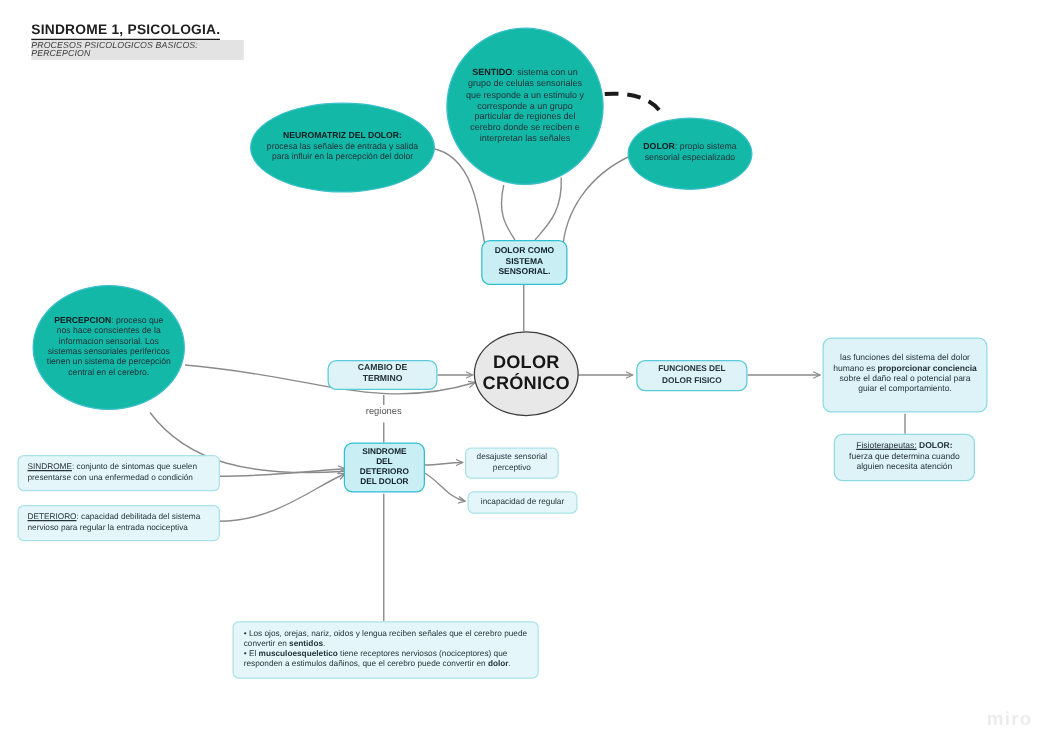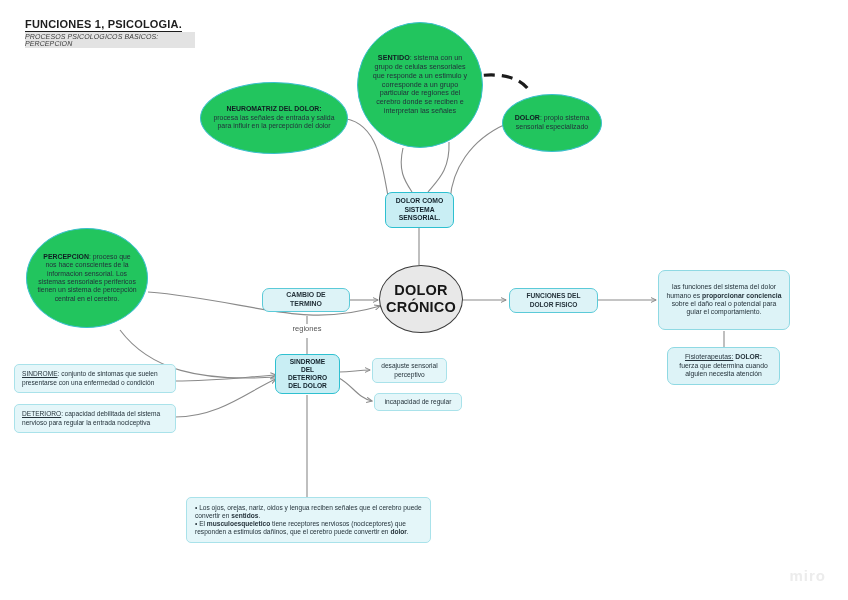--- a/index.html
+++ b/index.html
@@ -26,21 +26,21 @@
   #doc-subtitle{
     left:25px;top:32px;width:170px;height:16px;
     background:#e3e3e3;
     font-size:7px;font-style:italic;color:#3a3a3a;
     display:flex;align-items:center;justify-content:center;
     letter-spacing:.1px;
   }
 
   
   .ellipse{
-    background:#22c55e;
+    background:#14b8a6;
     border:1.6px solid #3bbfcc;
     border-radius:50%;
     display:flex;align-items:center;justify-content:center;
     text-align:center;
     color:#22323a;
     padding:6px 10px;
     line-height:1.22;
   }
   .ellipse b{color:#101c22;}
 
@@ -141,21 +141,21 @@
       <path d="M339,372 C352,372 358,370 370,370" marker-end="url(#arrow)"></path>
 
       <path d="M339,378 C352,385 358,398 372,401" marker-end="url(#arrow)"></path>
 
       <path d="M307,395 L307,497"></path>
     </g>
 
     <path d="M466,78 C492,72 520,74 530,92" fill="none" stroke="#1b1b1b" stroke-width="3.2" stroke-dasharray="11,7" stroke-linecap="butt"></path>
   </svg>
 
-  <div class="node" id="doc-title">FUNCIONES 1, PSICOLOGIA.</div>
+  <div class="node" id="doc-title">SINDROME 1, PSICOLOGIA.</div>
   <div class="node" id="doc-subtitle">PROCESOS PSICOLOGICOS BASICOS: PERCEPCION</div>
 
   <div class="node ellipse" id="n-sentido" style="left:357px;top:22px;width:126px;height:126px;font-size:7.2px;">
     <div>
       <b>SENTIDO</b><span>: sistema con un grupo de celulas sensoriales que responde a un estimulo y corresponde a un grupo particular de regiones del cerebro donde se reciben e interpretan las señales</span>
     </div>
   </div>
 
   <div class="node ellipse" id="n-neuromatriz" style="left:200px;top:82px;width:148px;height:72px;font-size:6.9px;">
     <div>

